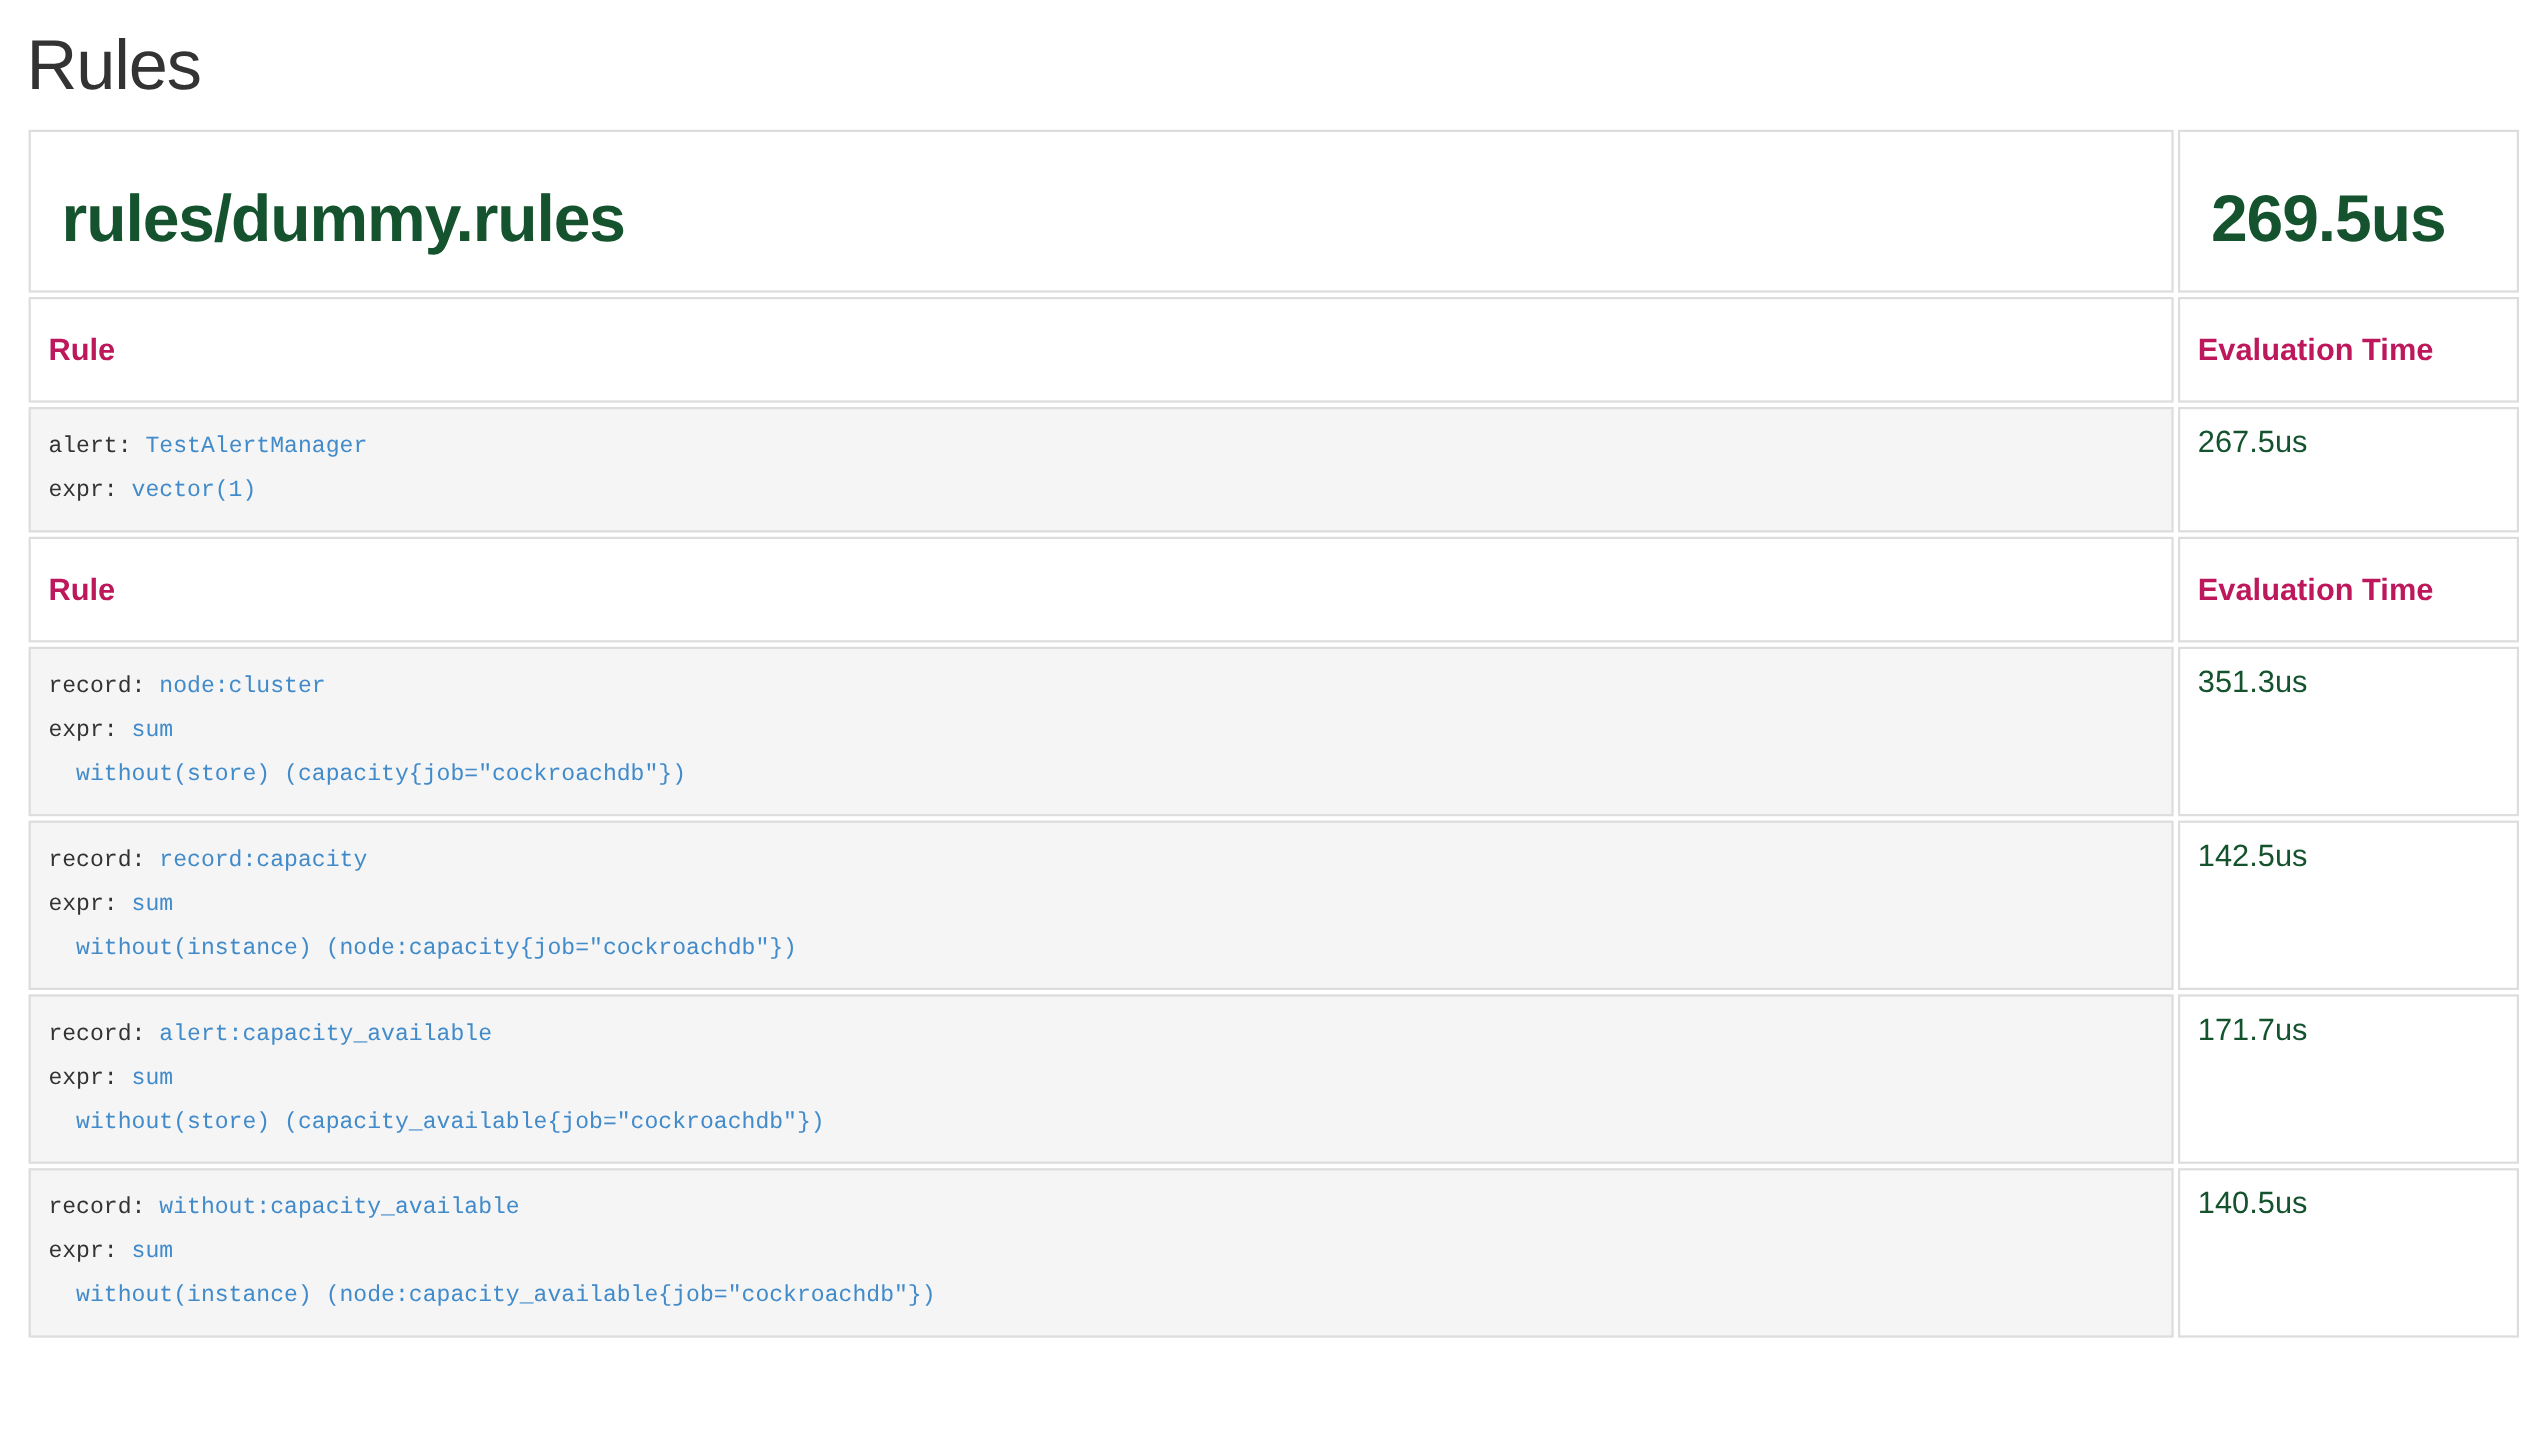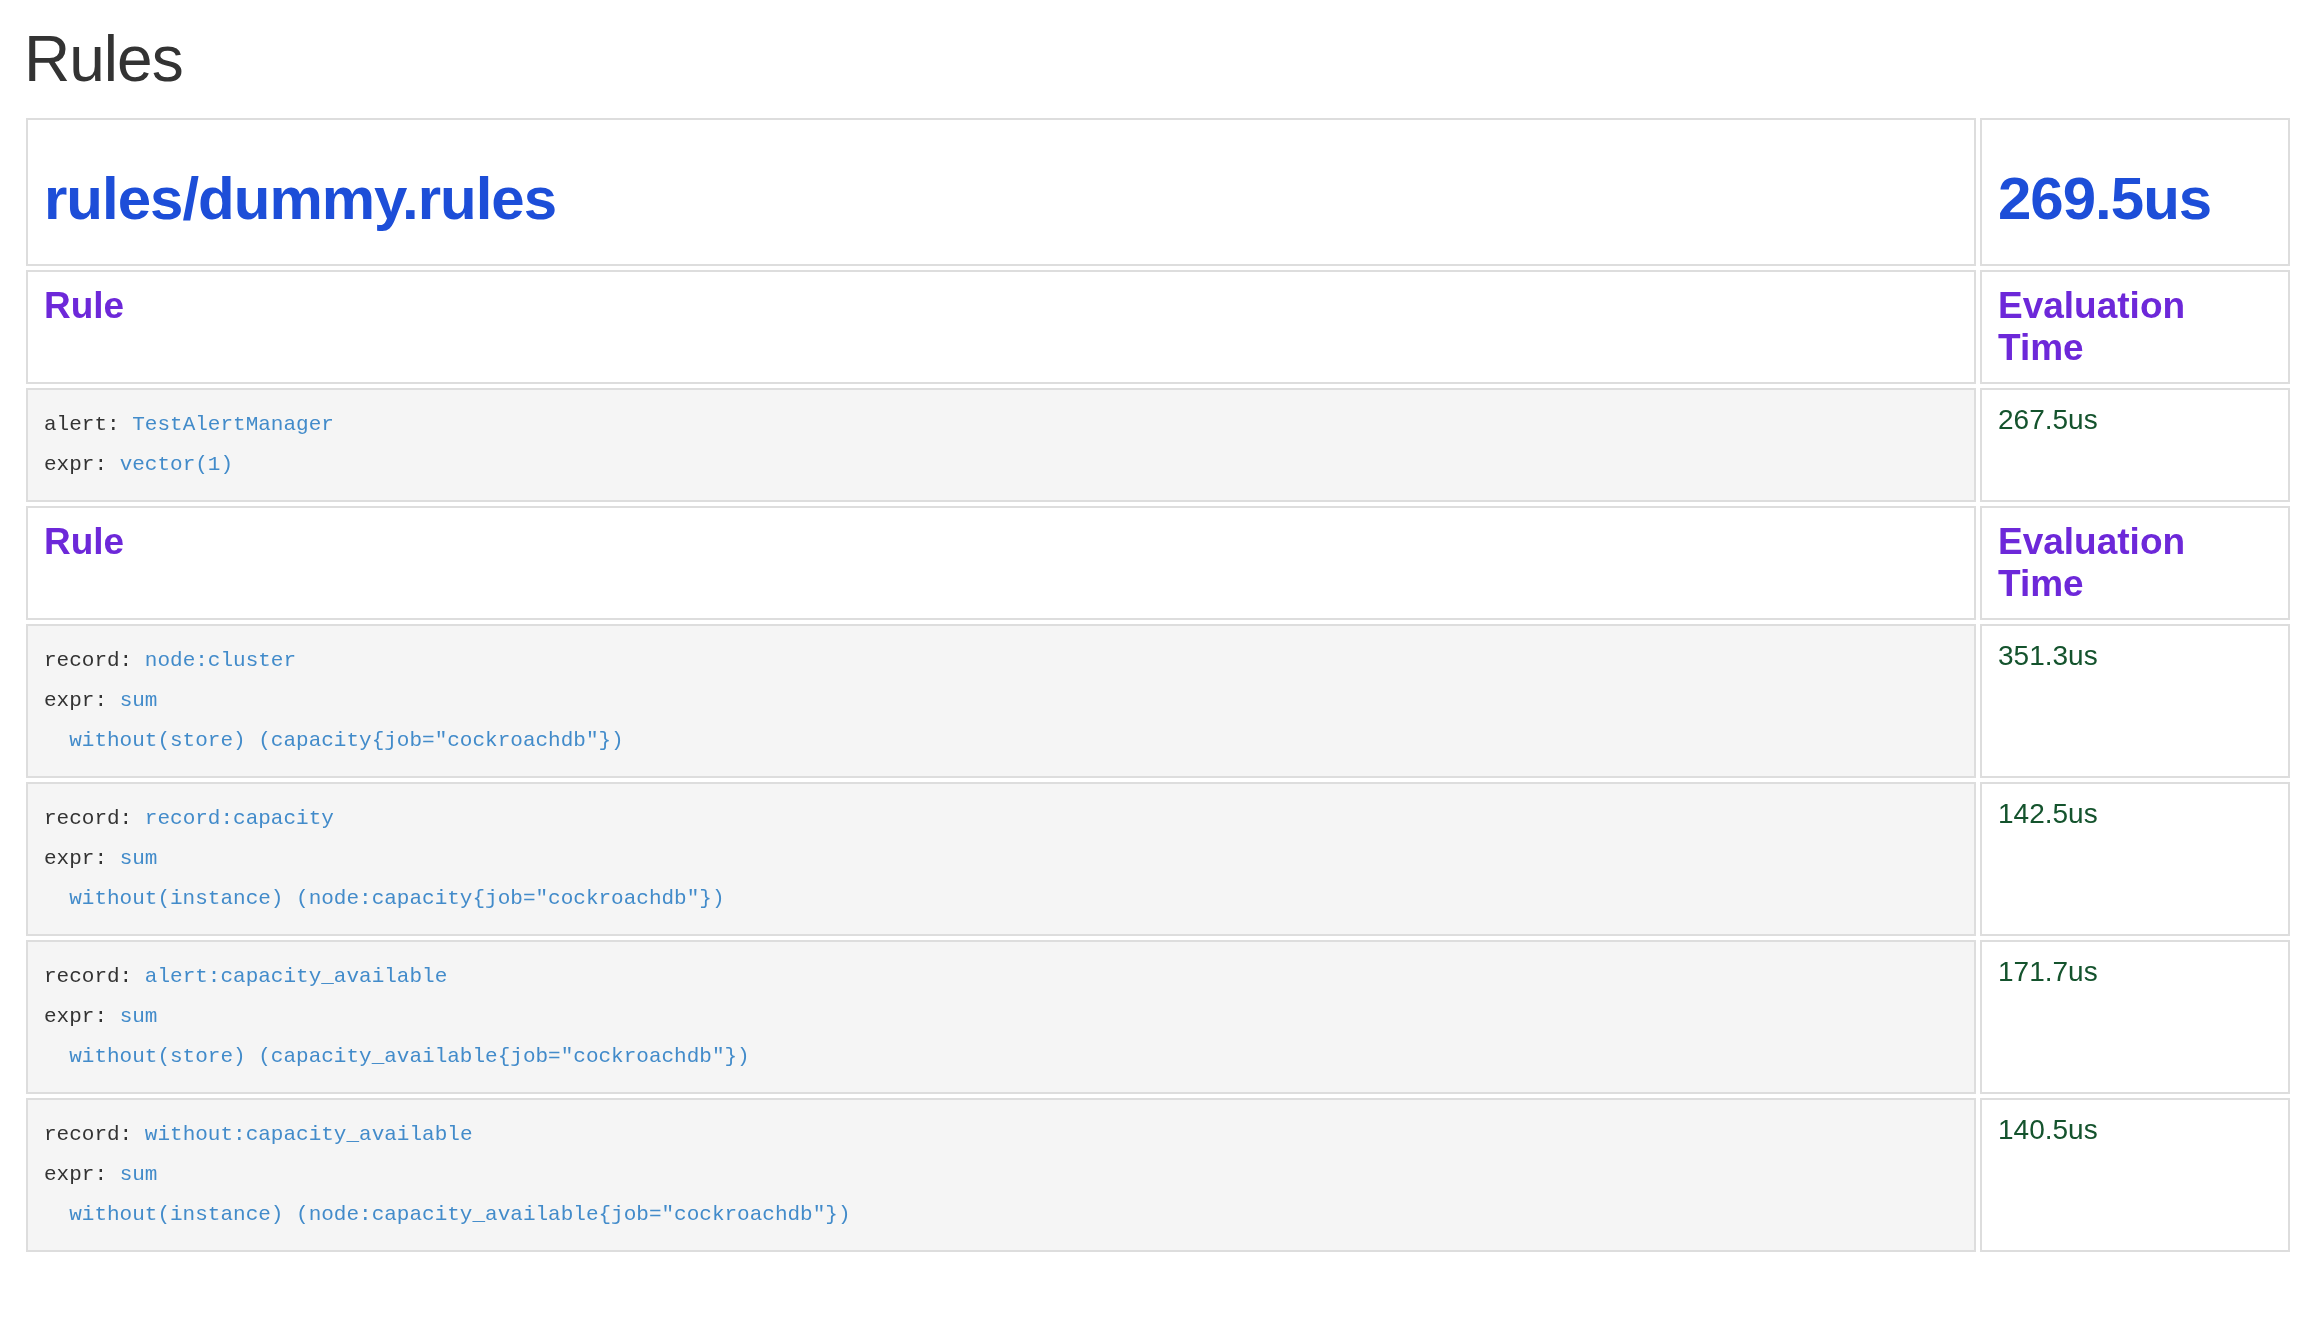--- a/index.html
+++ b/index.html
@@ -22,24 +22,24 @@
   col.eval-col { width: 310px; }
   .rules-table th, .rules-table td {
     border: 2px solid #dddddd;
     text-align: left; vertical-align: top;
     box-sizing: border-box;
     background: #ffffff;
   }
   th.group-cell { padding: 16px; font-weight: normal; }
   .group-heading {
     font-size: 60px; line-height: 66px; font-weight: bold;
-    margin: 30px 0 16px; letter-spacing: -1px; white-space: nowrap;
-    overflow: hidden; color: #1d4ed8;
+    margin: 30px 12px 16px; letter-spacing: -1px; white-space: nowrap;
+    overflow: hidden; color: #14532d;
   }
-  th.col-header { padding: 13px 16px; font-size: 37px; font-weight: bold; color: #6d28d9; }
+  th.col-header { padding: 30px 16px; font-size: 28px; font-weight: bold; color: #be185d; }
   td.rule-cell { background: #f5f5f5; padding: 0; }
   td.rule-cell pre {
     margin: 0; padding: 15px 16px;
     font-family: "Liberation Mono", monospace;
     font-size: 21px; line-height: 40px;
     color: #333333; white-space: pre; overflow: hidden;
     background: transparent; border: none;
   }
   td.eval-cell { padding: 14px 16px; font-size: 28px; color: #14532d; }
   a.rule-link { color: #428bca; text-decoration: none; }

